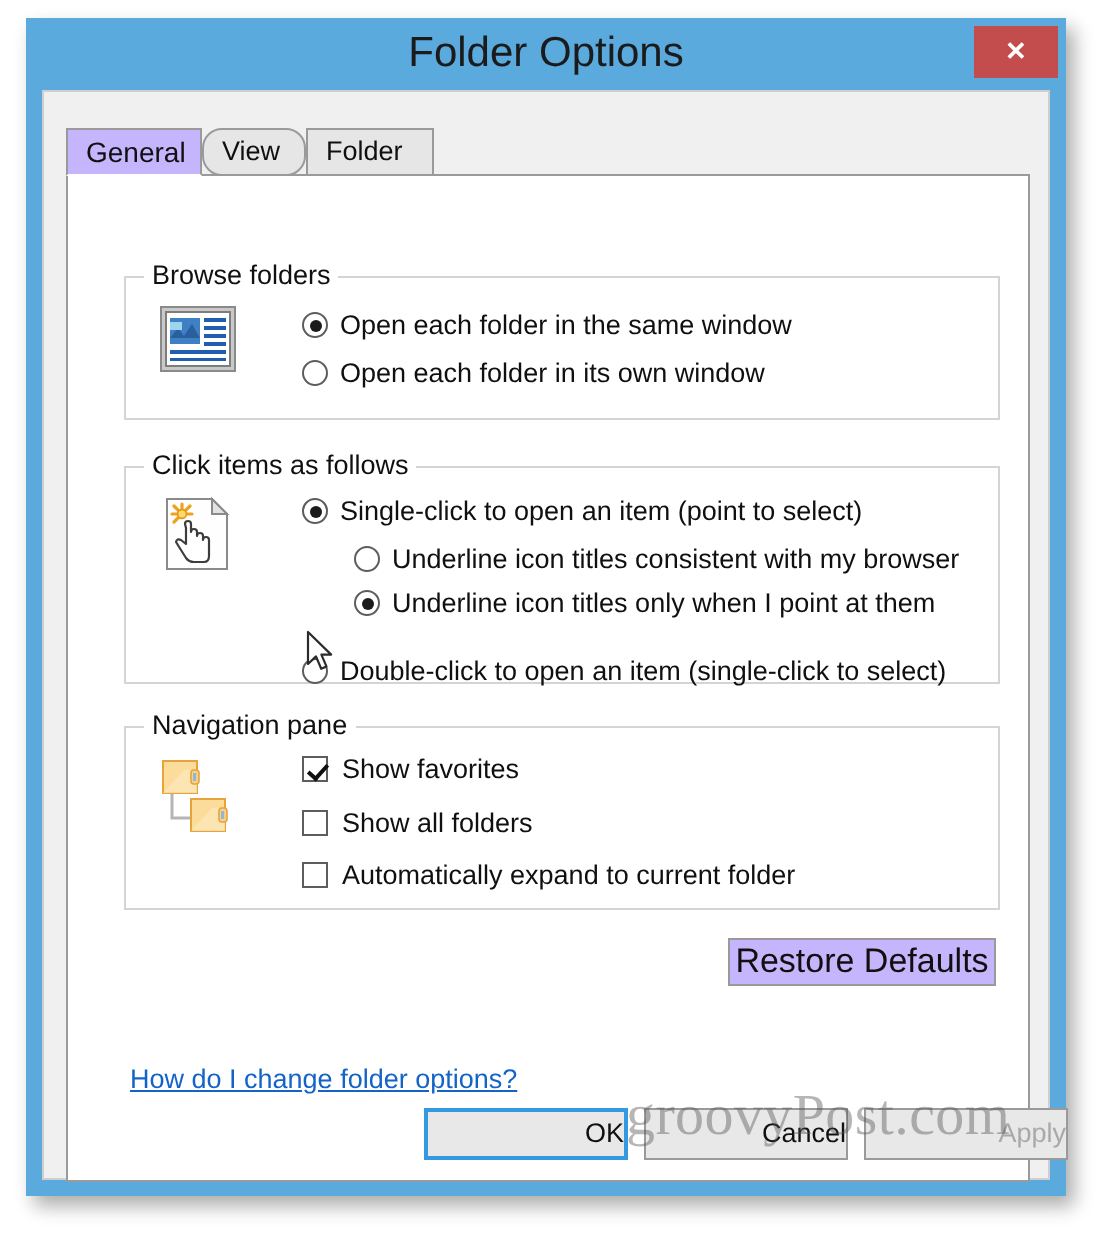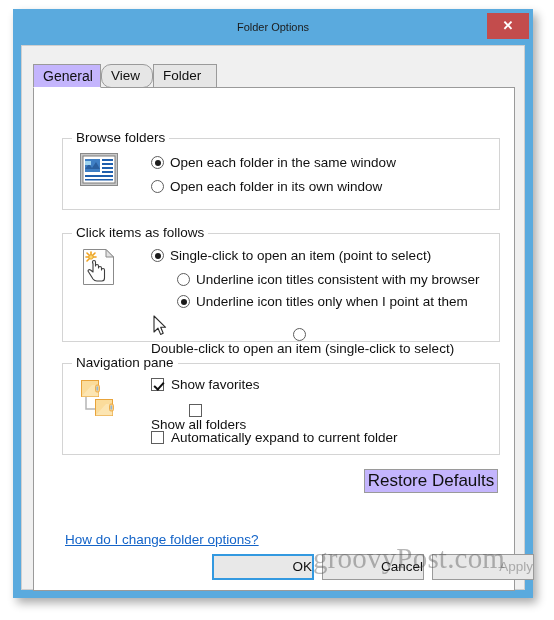--- a/index.html
+++ b/index.html
@@ -26,21 +26,21 @@
 
   #title-bar {
     position: relative;
     height: 36px;
   }
   #title-text {
     position: absolute;
     left: 0; right: 0; top: 0;
     line-height: 36px;
     text-align: center;
-    font-size: 11px;
+    font-size: 21px;
     color: #1b1b1b;
     font-family: "Liberation Sans", sans-serif;
   }
   #close-button {
     position: absolute;
     right: 4px;
     top: 4px;
     width: 42px;
     height: 26px;
     background: #c34c4c;
@@ -322,21 +322,21 @@
           <span class="opt-label">Single-click to open an item (point to select)</span>
         </div>
         <div class="opt" style="left:114px; top:38px;">
           <span class="radio"></span>
           <span class="opt-label">Underline icon titles consistent with my browser</span>
         </div>
         <div class="opt" style="left:114px; top:60px;">
           <span class="radio checked"></span>
           <span class="opt-label">Underline icon titles only when I point at them</span>
         </div>
-        <div class="opt" style="left:88px; top:94px;flex-direction:column;">
+        <div class="opt" style="left:88px; top:94px;">
           <span class="radio"></span>
           <span class="opt-label">Double-click to open an item (single-click to select)</span>
         </div>
       </div>
 
       <div class="groupbox" id="group-nav">
         <div class="group-title">Navigation pane</div>
 
         <div class="grp-icon" style="left:17px; top:13px;">
           <svg width="40" height="42" viewBox="0 0 40 42">
@@ -349,21 +349,21 @@
             <path d="M15.5 38.5 L26 27 H32.5 V38.5 Z" fill="#fce7b8" opacity="0.8"></path>
             <rect x="29.5" y="27" width="4" height="7" rx="1.5" fill="#fbd08a" stroke="#e8a33a" stroke-width="0.8"></rect>
             <rect x="30.5" y="28.5" width="1.6" height="4" fill="#8fb8d8"></rect>
           </svg>
         </div>
 
         <div class="opt" style="left:88px; top:13px;">
           <span class="checkbox checked"></span>
           <span class="opt-label">Show favorites</span>
         </div>
-        <div class="opt" style="left:88px; top:40px;flex-direction:column;">
+        <div class="opt" style="left:88px; top:40px;">
           <span class="checkbox"></span>
           <span class="opt-label">Show all folders</span>
         </div>
         <div class="opt" style="left:88px; top:66px;">
           <span class="checkbox"></span>
           <span class="opt-label">Automatically expand to current folder</span>
         </div>
       </div>
 
       <div id="restore-defaults-button">Restore Defaults</div>

